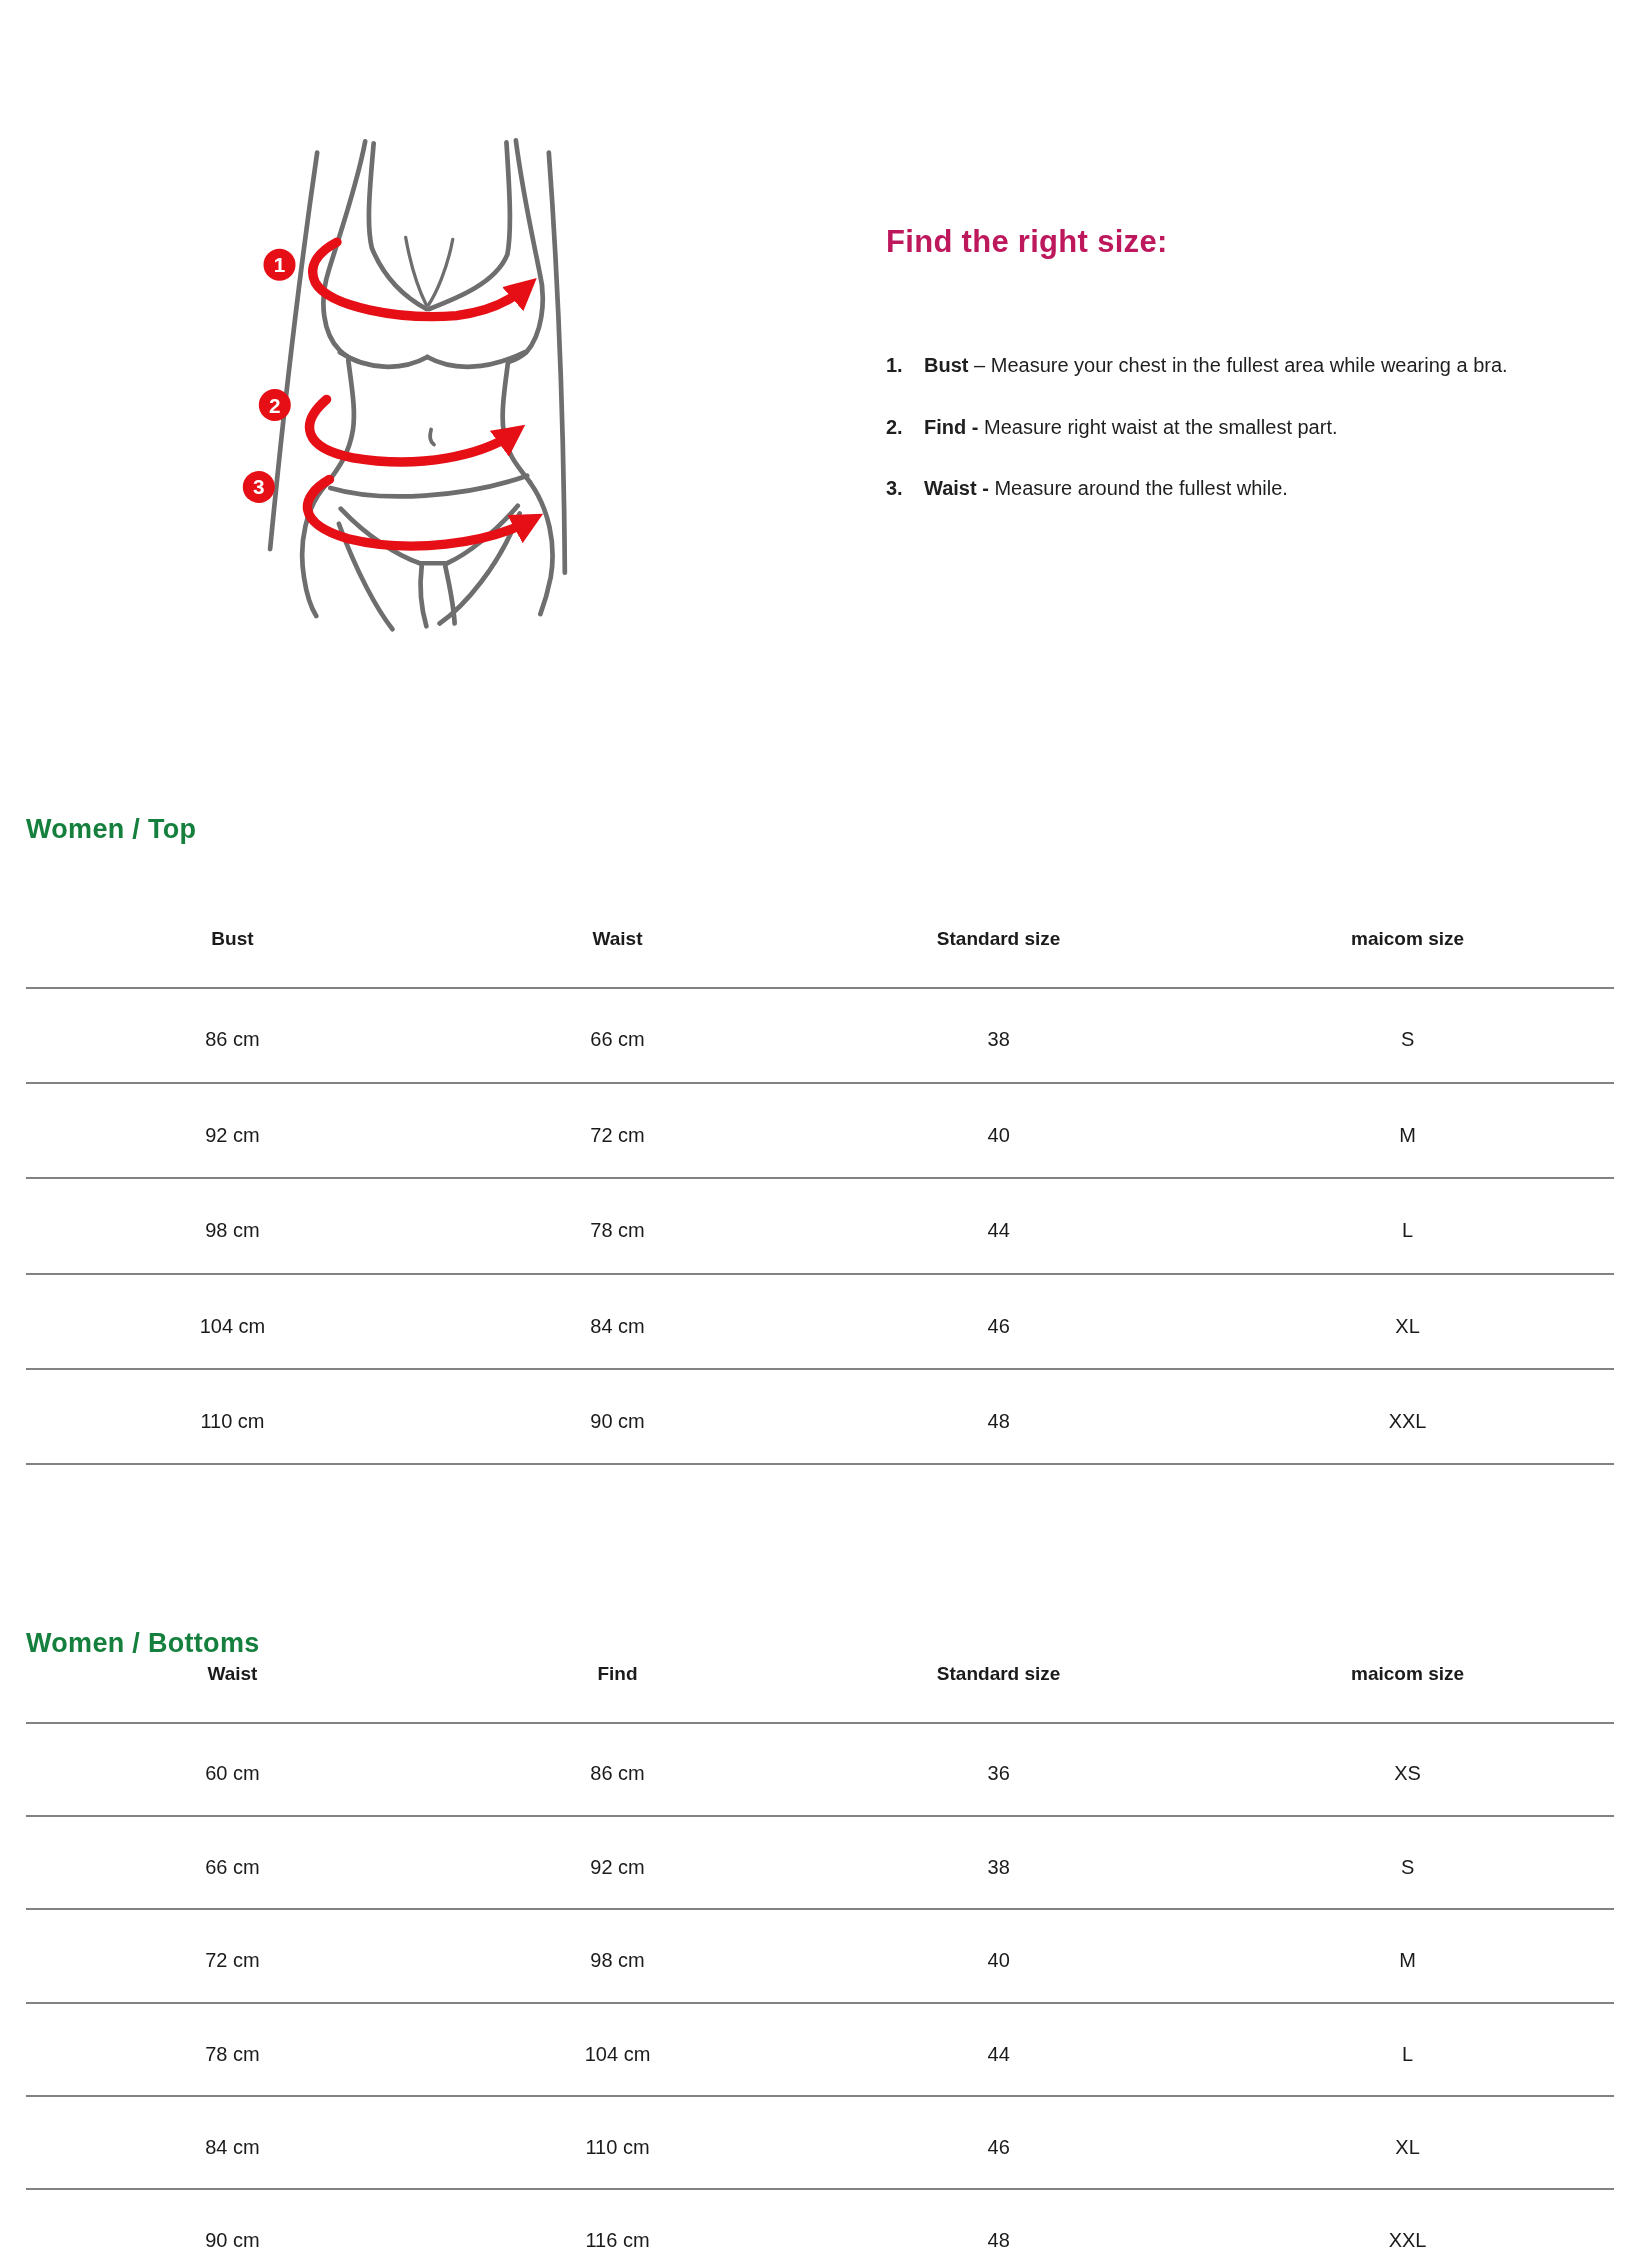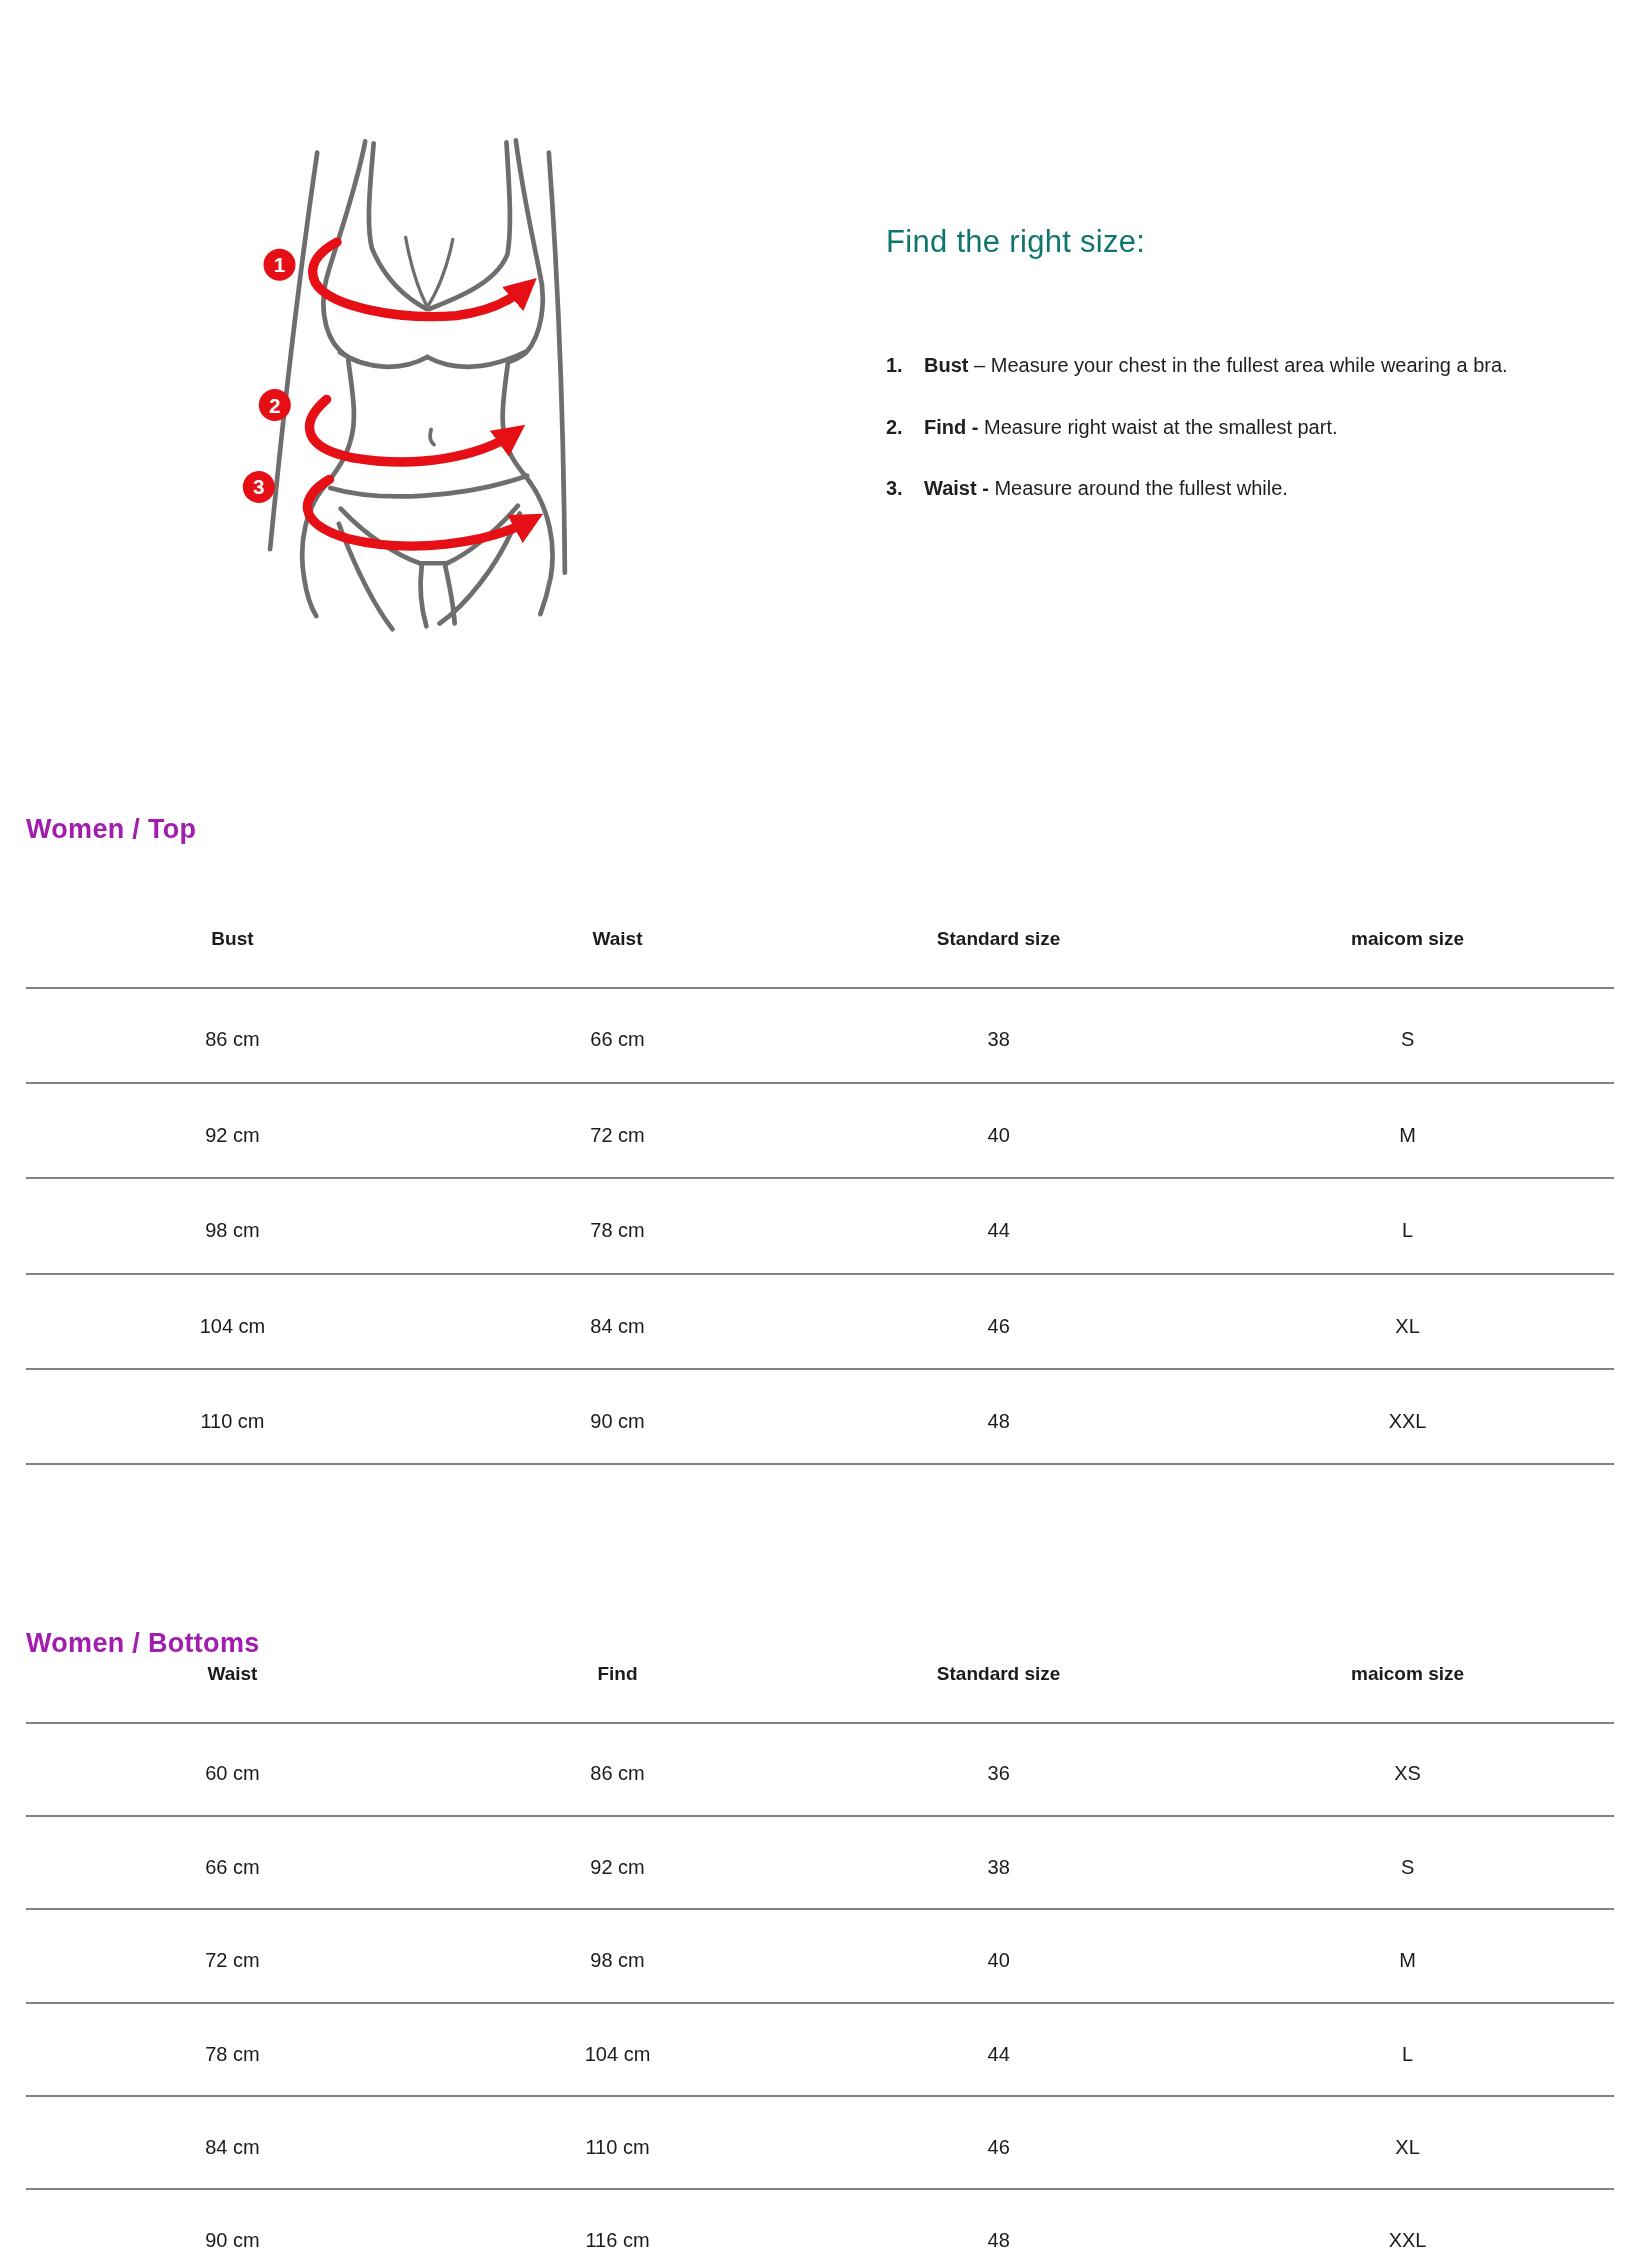--- a/index.html
+++ b/index.html
@@ -8,27 +8,27 @@
     width:1649px;
     height:2256px;
     background:#ffffff;
     color:#1a1a1a;
     font-family:"Liberation Sans", sans-serif;
     overflow:hidden;
   }
   .figure{position:absolute;left:155px;top:83px;}
 
   .intro{position:absolute;left:886px;top:224px;width:725px;}
-  .intro-title{margin:0;font-size:31px;line-height:36px;font-weight:400;color:#0f766e;letter-spacing:0.3px;}
+  .intro-title{margin:0;font-size:31px;line-height:36px;font-weight:700;color:#be185d;letter-spacing:0.3px;}
   .intro-list{list-style:none;margin:94px 0 0 0;padding:0;}
   .intro-item{display:flex;font-size:20px;line-height:22.6px;margin-bottom:39px;color:#1f1f1f;}
   .intro-num{width:38px;flex:none;font-weight:700;}
   .intro-label{font-weight:700;margin-right:5.6px;}
 
-  .section-title{position:absolute;left:26px;margin:0;font-size:27px;font-weight:700;color:#a21caf;letter-spacing:0.3px;}
+  .section-title{position:absolute;left:26px;margin:0;font-size:27px;font-weight:700;color:#15803d;letter-spacing:0.3px;}
   #sec-top{top:814px;}
   #sec-bottoms{top:1628px;}
 
   .size-table{
     position:absolute;left:26px;width:1588px;
     border-collapse:collapse;table-layout:fixed;text-align:center;color:#1b1b1b;
   }
   #table-top{top:883px;}
   #table-bottoms{top:1618px;}
   .size-table col.c1{width:26%;}

